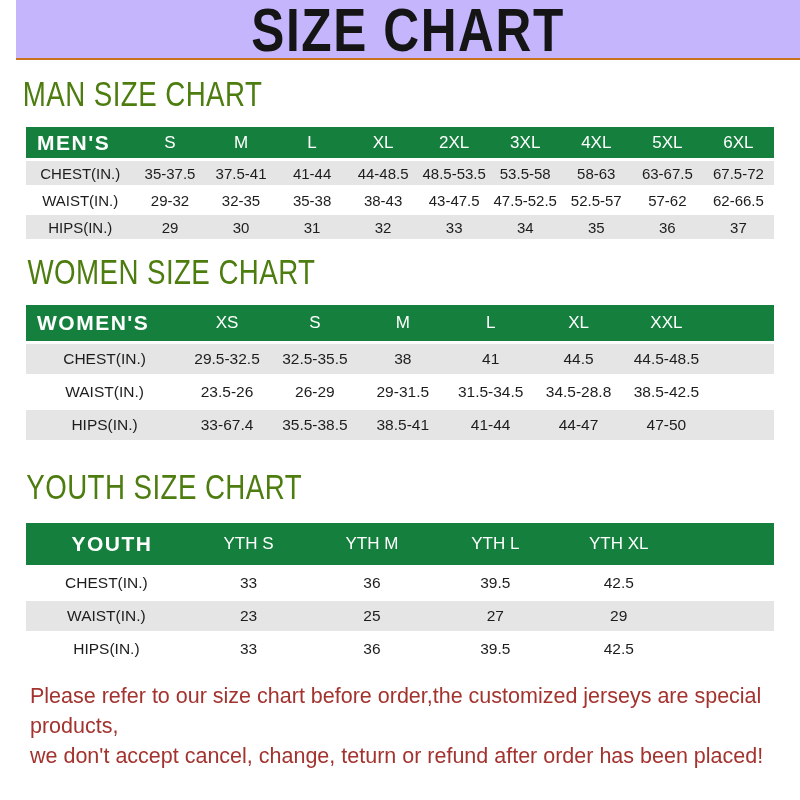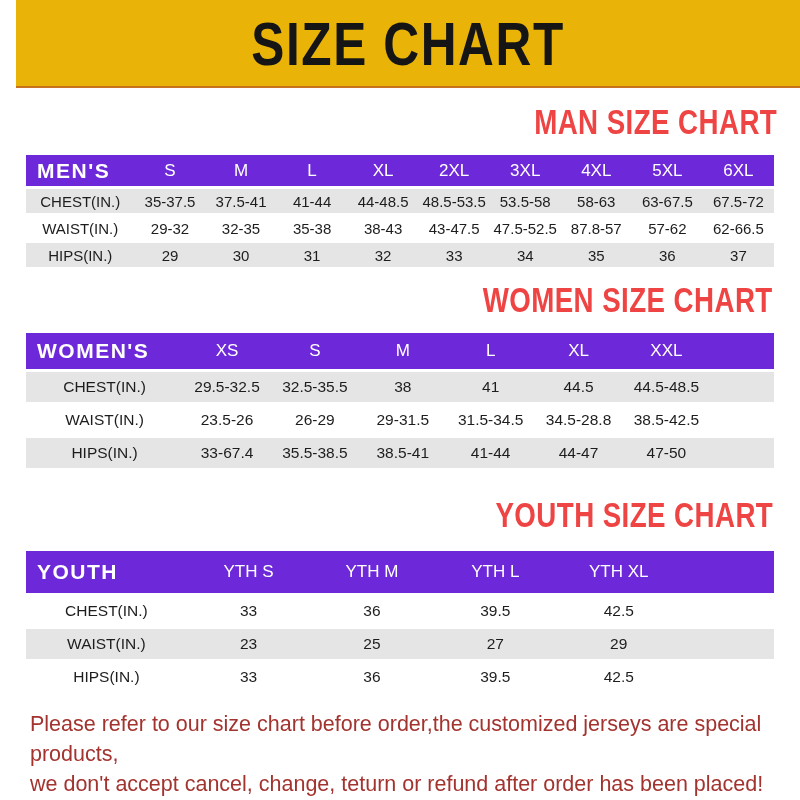--- a/index.html
+++ b/index.html
@@ -3,41 +3,41 @@
 <meta charset="utf-8">
 <style>
   * { margin: 0; padding: 0; box-sizing: border-box; }
   html, body { width: 800px; height: 800px; }
   body {
     font-family: "Liberation Sans", sans-serif;
     background: #ffffff;
     overflow: hidden;
   }
   .banner {
-    height: 88px;
-    background: #eab308;
+    height: 60px;
+    background: #c4b5fd;
     border-bottom: 2px solid #c9721e;
     display: flex;
     align-items: center;
     justify-content: center;
     margin-left: 16px;
   }
   .banner-title {
     display: inline-block;
     font-size: 62px;
     font-weight: bold;
     color: #151515;
     letter-spacing: 2px;
     white-space: nowrap;
     transform: scaleX(0.80);
   }
   .section-title {
-    text-align: right;
-    font-weight: bold;
-    color: #ef4444;
+    text-align: left;
+    font-weight: normal;
+    color: #4d7c0f;
     height: 36px;
     line-height: 36px;
   }
   .section-title > span {
     display: inline-block;
     font-size: 33px;
     letter-spacing: 0.5px;
     white-space: nowrap;
     transform: scaleX(0.84) scaleY(1.08);
   }
@@ -46,36 +46,36 @@
   #title-youth { margin-top: 26px; margin-bottom: 15px; }
 
   table.sizes {
     width: 748px;
     margin: 0 auto;
     border-collapse: separate;
     border-spacing: 0 3px;
     table-layout: fixed;
   }
   .head th {
-    background: #6d28d9;
+    background: #15803d;
     color: #ffffff;
     font-weight: normal;
     font-size: 17px;
     text-align: center;
   }
   .head th.corner {
     text-align: left;
     padding-left: 11px;
     font-weight: bold;
     font-size: 21px;
     letter-spacing: 1.5px;
   }
   .t-men   .head th { height: 31px; }
   .t-women .head th { height: 36px; }
-  .t-youth .head th { height: 42px; }
+  .t-youth .head th { height: 42px; text-align: center; }
 
   .row td {
     text-align: center;
     font-size: 15px;
     color: #1d1d1d;
     height: 24px;
   }
   .t-women .row td, .t-youth .row td { height: 30px; font-size: 15.5px; }
   .row.gray  td { background: #e5e5e5; }
   .row.white td { background: #ffffff; }
@@ -137,21 +137,21 @@
         <td>67.5-72</td>
       </tr>
       <tr class="row white">
         <td class="rowlabel">WAIST(IN.)</td>
         <td>29-32</td>
         <td>32-35</td>
         <td>35-38</td>
         <td>38-43</td>
         <td>43-47.5</td>
         <td>47.5-52.5</td>
-        <td>87.8-57</td>
+        <td>52.5-57</td>
         <td>57-62</td>
         <td>62-66.5</td>
       </tr>
       <tr class="row gray">
         <td class="rowlabel">HIPS(IN.)</td>
         <td>29</td>
         <td>30</td>
         <td>31</td>
         <td>32</td>
         <td>33</td>

